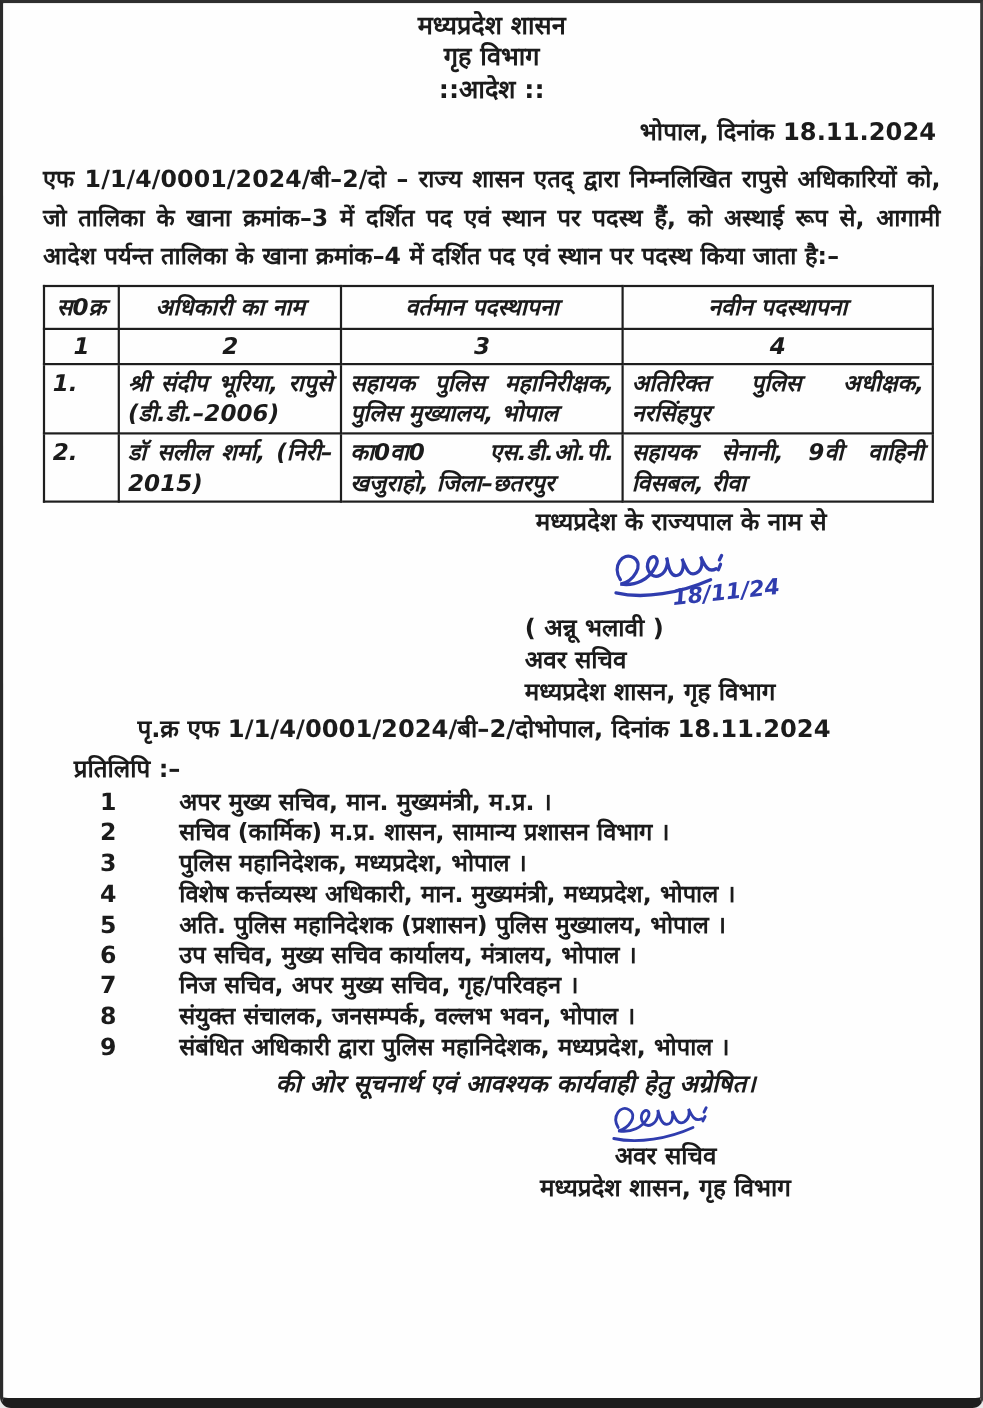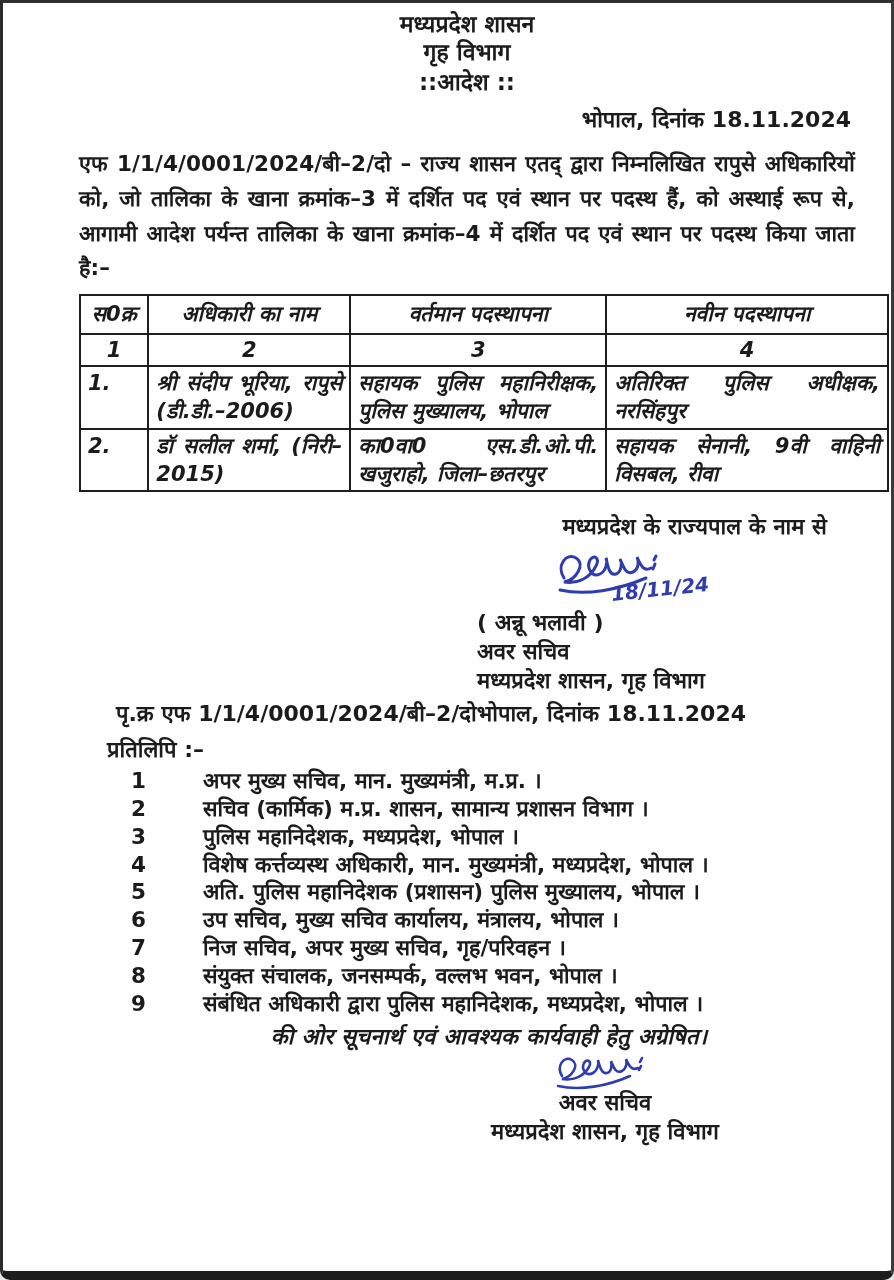--- a/index.html
+++ b/index.html
@@ -11,21 +11,20 @@
     box-sizing:border-box;
     border-left:3px solid #2a2a2a;
     border-right:3px solid #3a3a3a;
     border-top:3px solid #2f2f2f;
     border-bottom:9px solid #1d1d1d;
     border-radius:0 0 10px 10px;
     font-family:"DejaVu Sans","Liberation Sans",sans-serif;
     color:#1b1b1b;
     font-weight:700;
     overflow:hidden;
-    padding-left:40px;
   }
   .inner{padding:6px 36px 0 36px;box-sizing:border-box;}
   
   .doc-header{text-align:center;line-height:1.1;}
   .doc-header .h-line{font-size:23px;margin:3px 0;}
   .doc-header .h-order{font-size:23px;margin-top:4px;}
   .date-line-top{text-align:right;font-size:22px;padding:8px 4px 0 0;}
   
   .order-para{
     font-size:21.5px;line-height:1.62;text-align:justify;
@@ -46,35 +45,35 @@
   table.order-table th{text-align:center;padding:4px 4px;}
   .col-sno{width:66px;}
   .col-name{width:195px;}
   .col-cur{width:247px;}
   .col-new{width:272px;}
   tr.num-row td{text-align:center;padding:1px 4px;}
   td.cell-just{text-align:justify;}
   td.cell-sno{text-align:left;padding-left:10px;}
   
   .auth-block{
-    width:340px;margin:20px 28px 0 auto;
-    text-align:right;font-size:22px;line-height:1.35;
+    width:340px;margin:4px 28px 0 auto;
+    text-align:left;font-size:22px;line-height:1.35;
   }
   .sig1-wrap{
     width:340px;margin:2px 40px 0 auto;
     text-align:center;position:relative;height:70px;
   }
   .sig-svg{display:block;margin:0 auto;}
   .signer-block{
     width:360px;margin:-6px 18px 0 auto;
     text-align:left;font-size:22px;line-height:1.32;
   }
   
   .ref-row{
-    display:flex;justify-content:center;align-items:flex-end;
+    display:flex;justify-content:flex-end;align-items:flex-end;
     margin-top:2px;
   }
   .ref-no{font-size:22px;padding-left:28px;}
   .ref-place-date{font-size:22px;padding-right:100px;}
   .copy-label{font-size:22px;padding-left:28px;margin-top:6px;}
   
   .copy-list{margin-top:4px;padding-left:52px;}
   .copy-item{display:flex;font-size:21.5px;line-height:1.295;}
   .copy-item .num{width:72px;flex:none;}
   .copy-item .txt{flex:1;}

